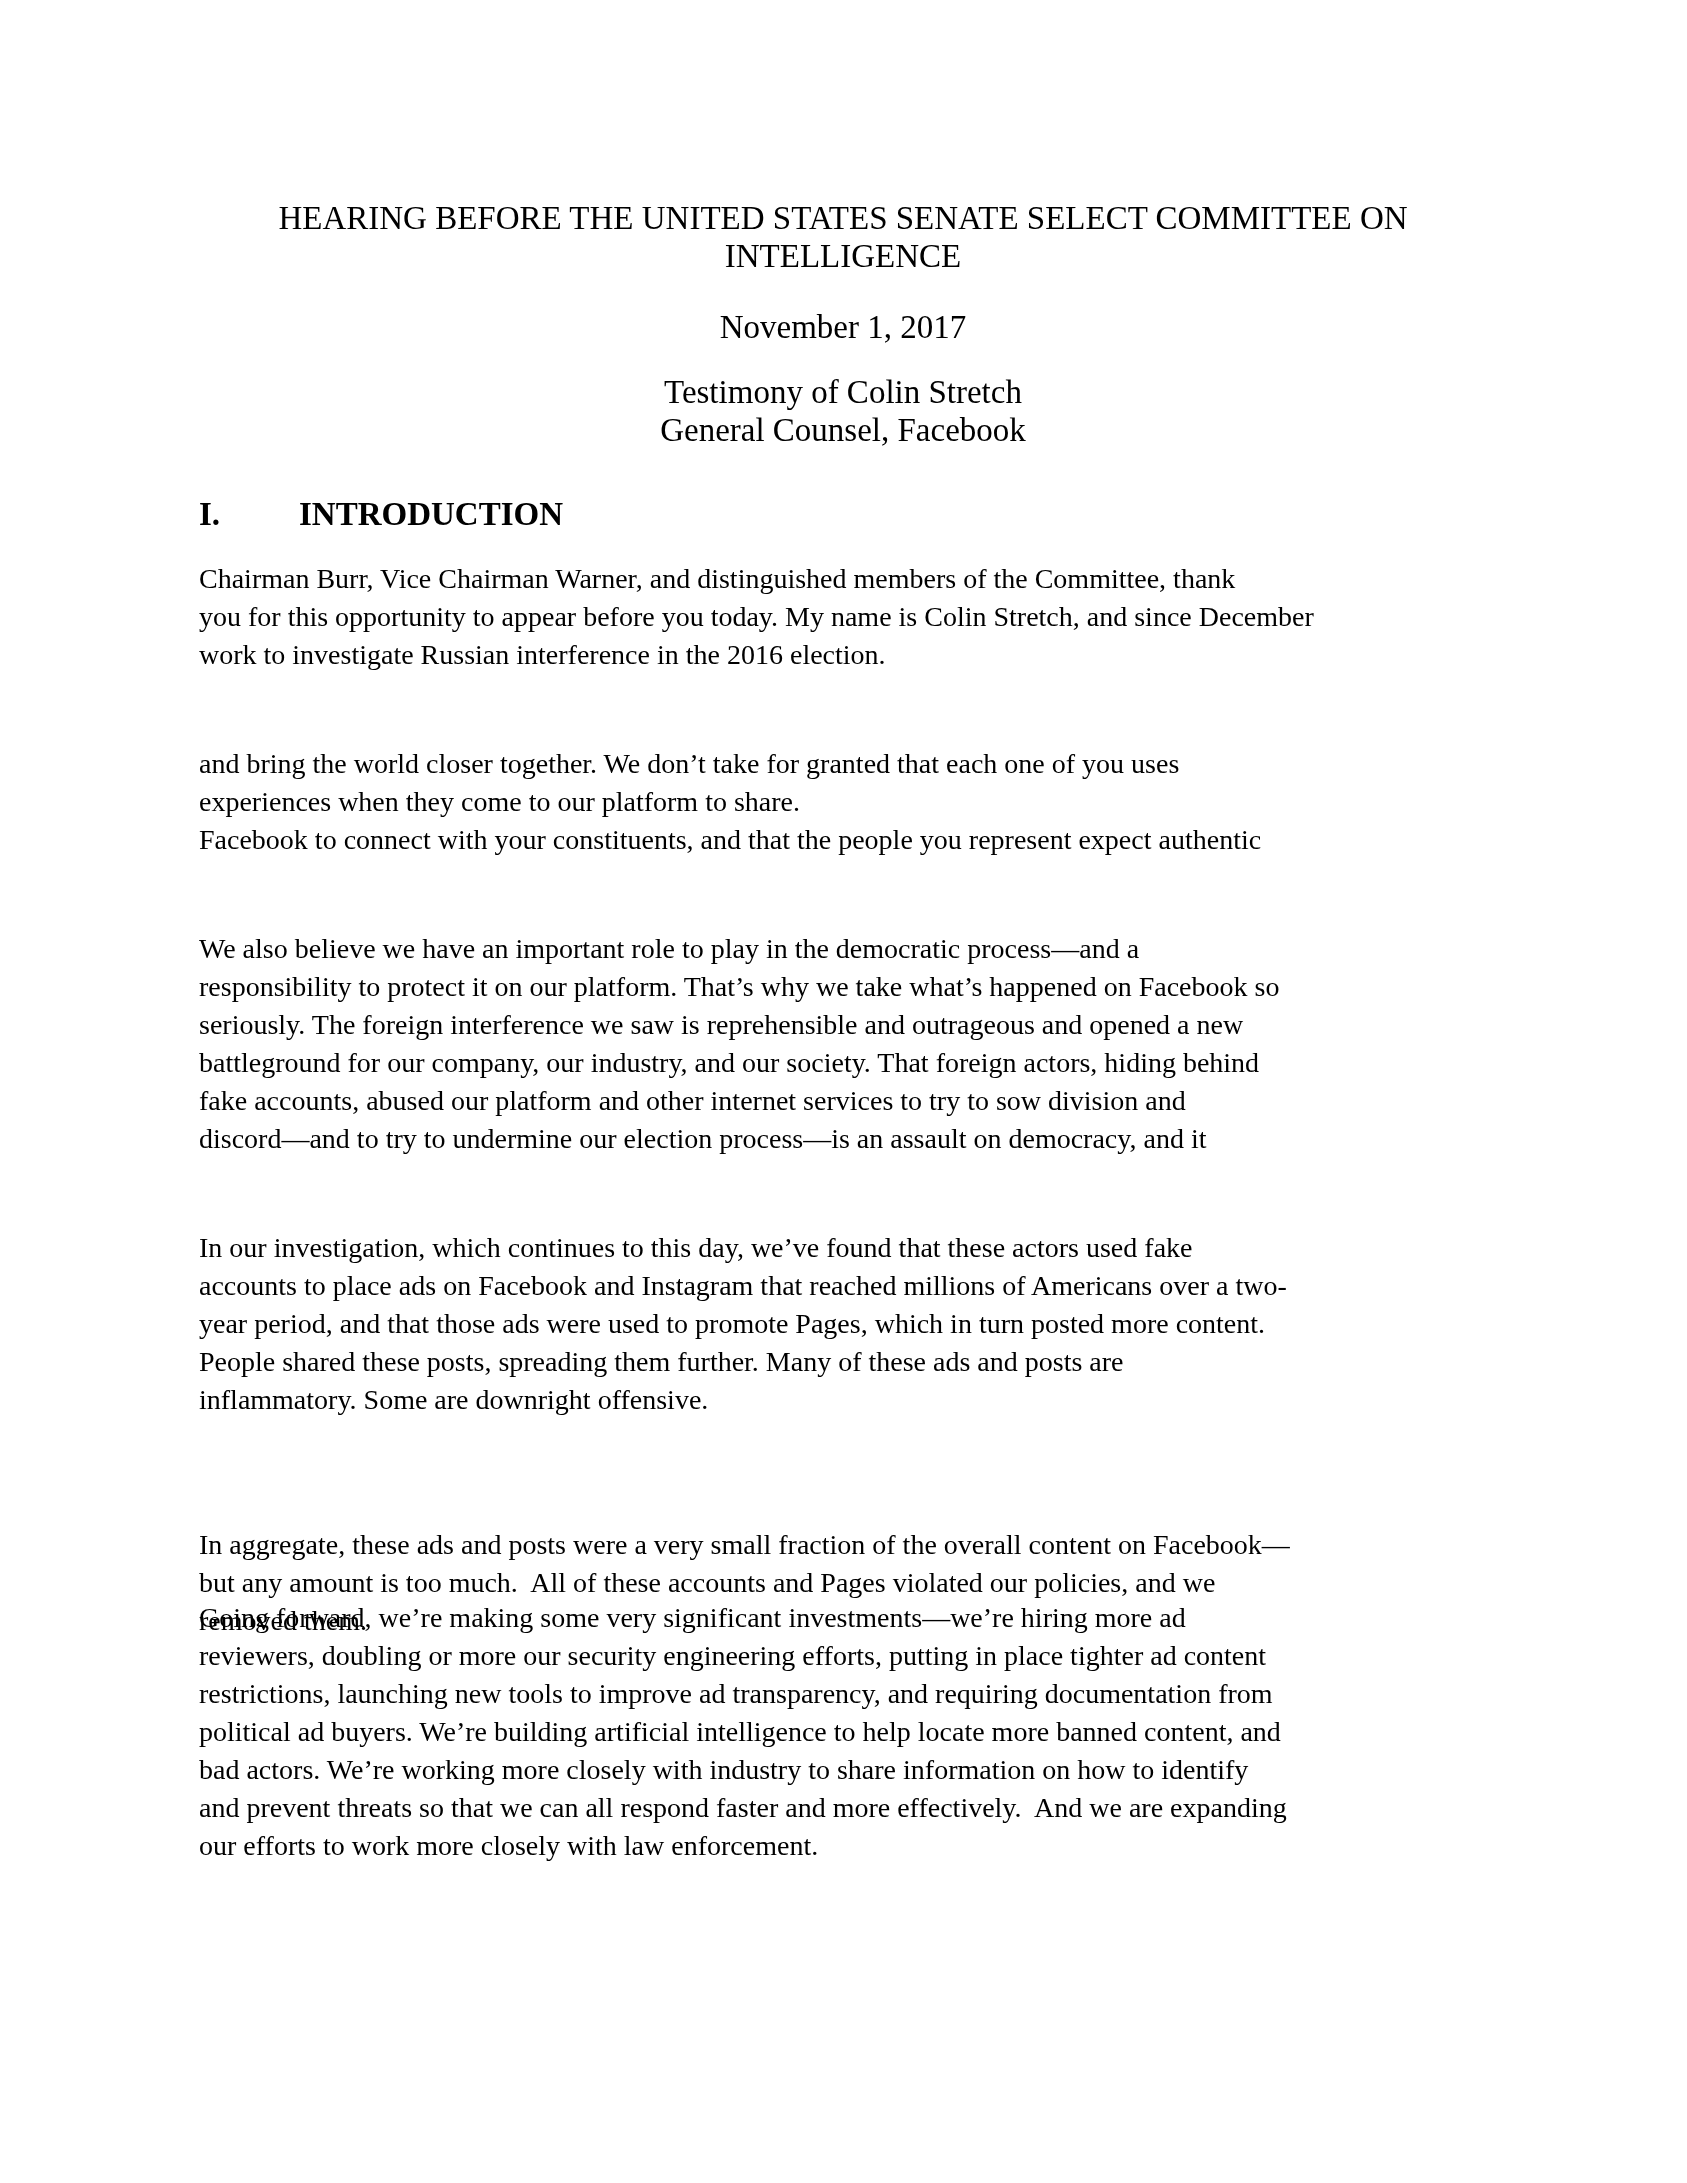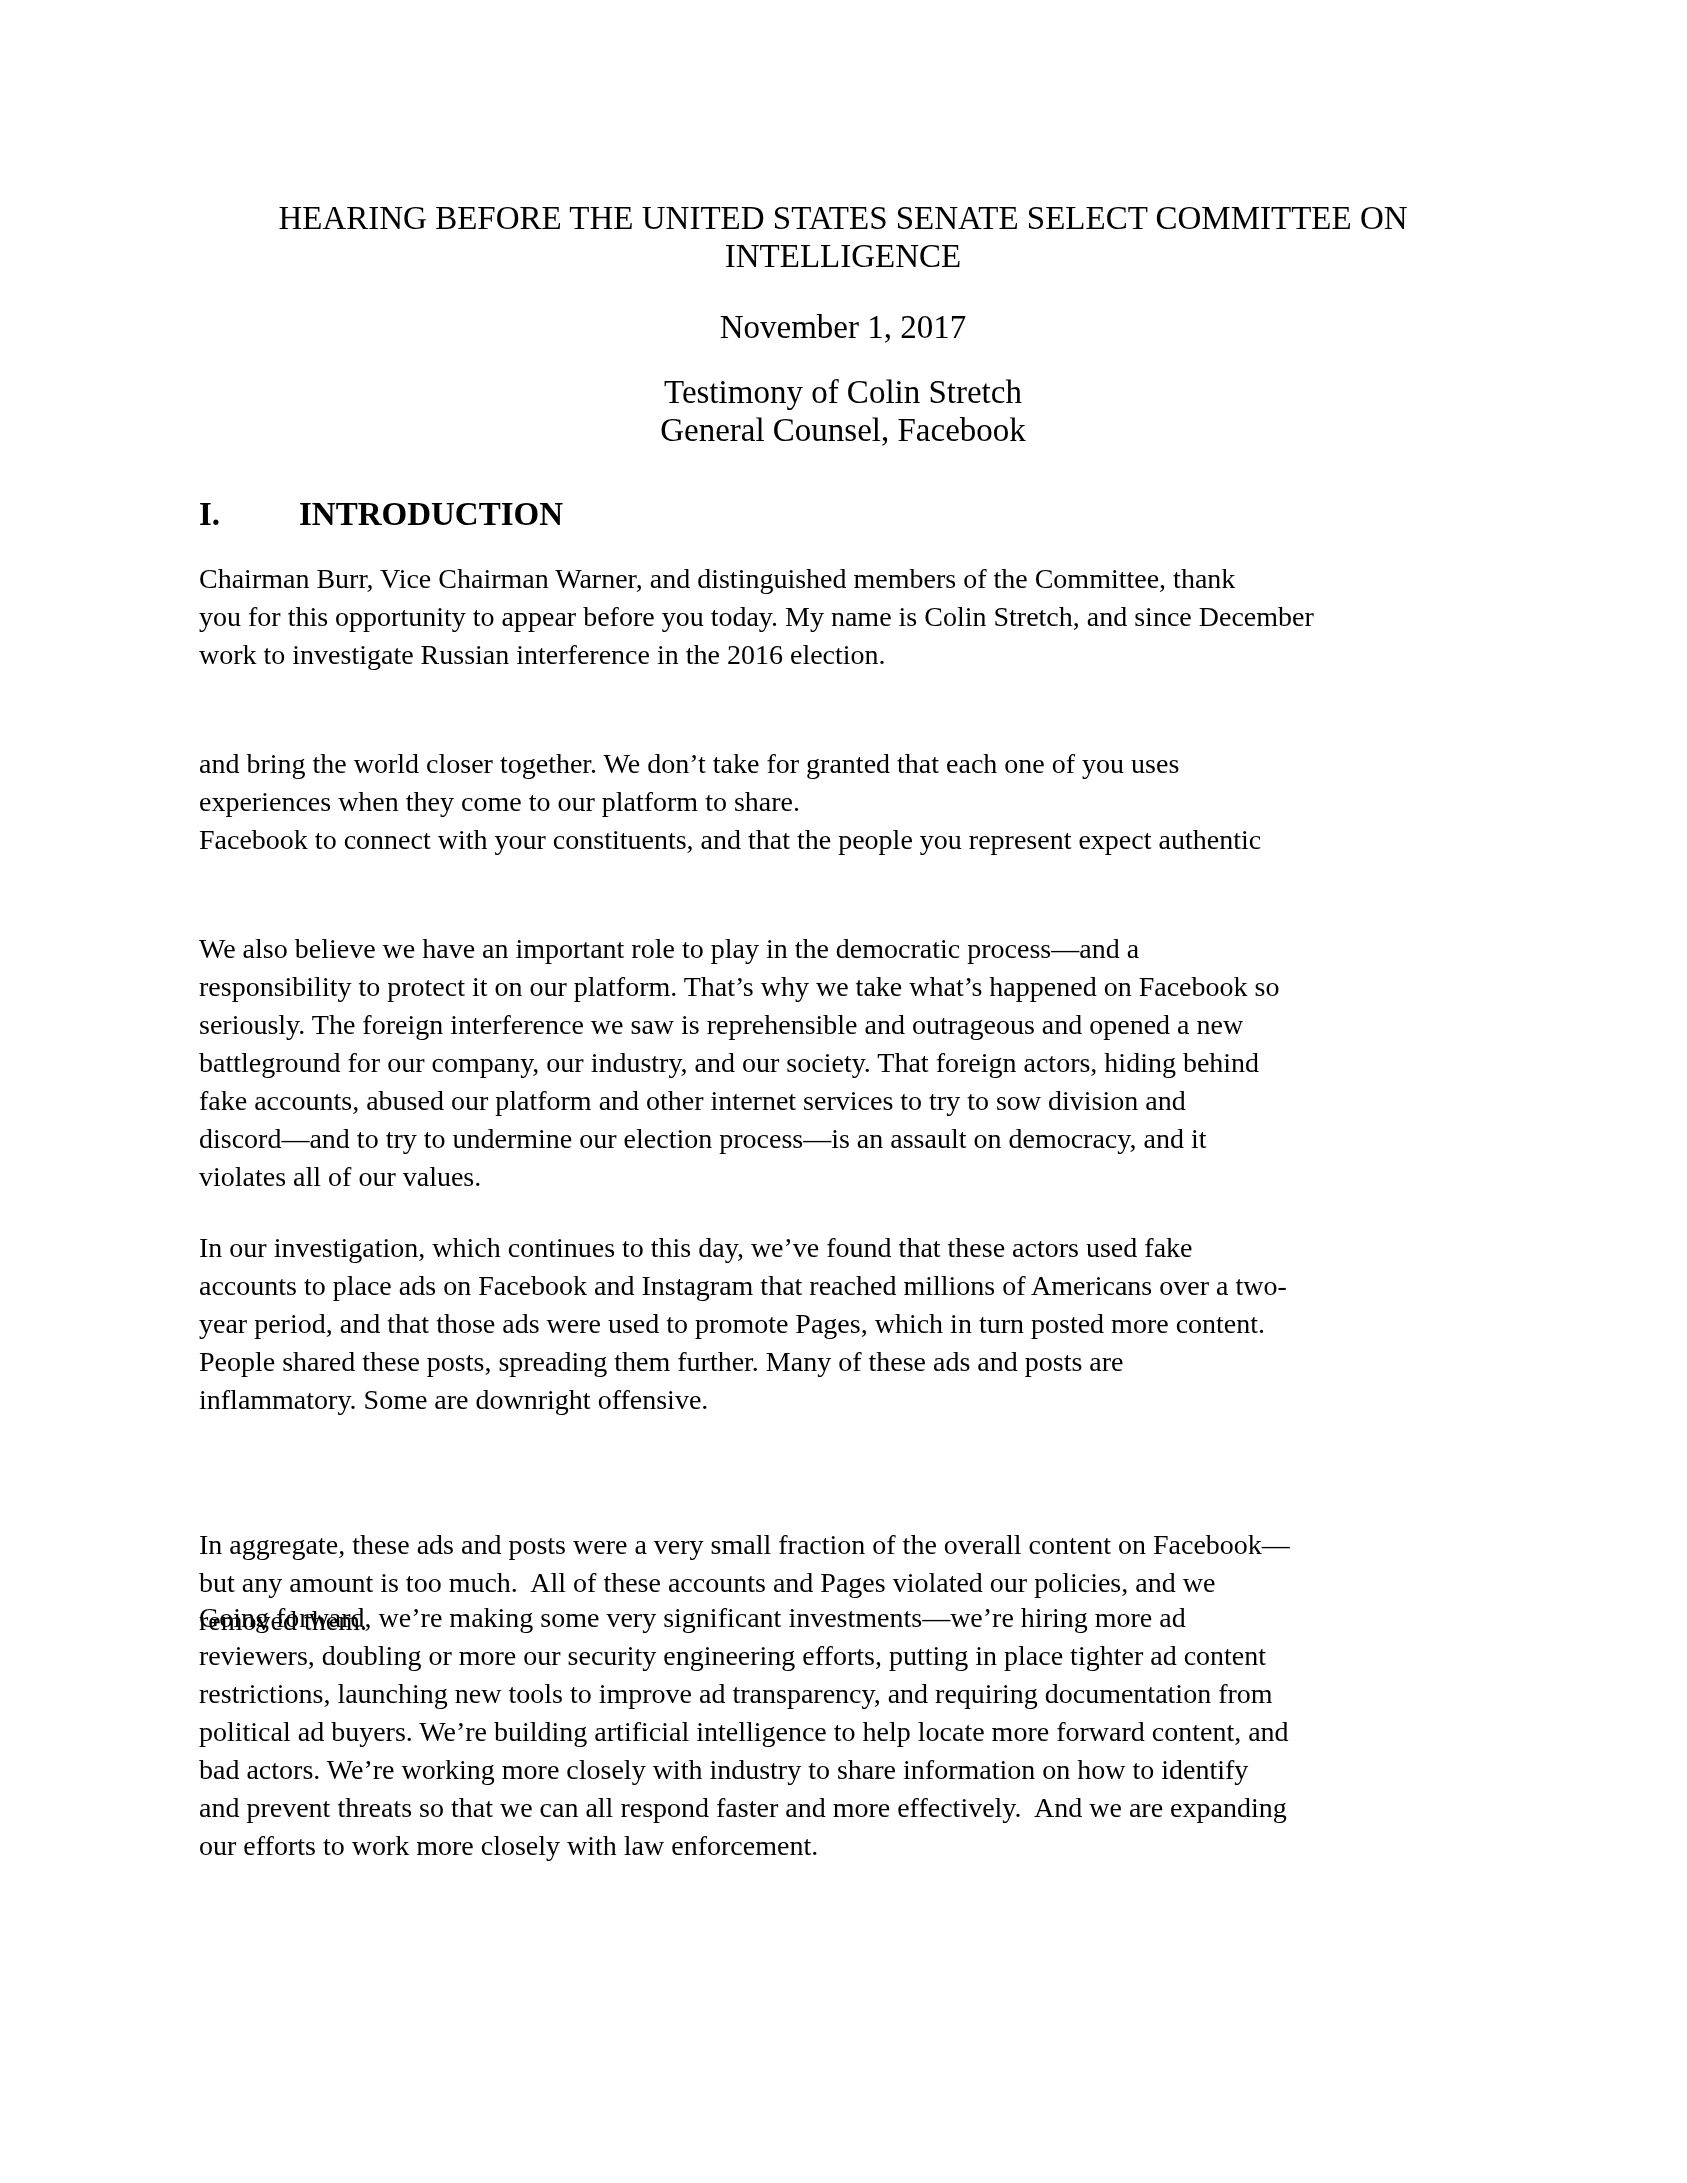--- a/index.html
+++ b/index.html
@@ -92,41 +92,40 @@
     <span class="pl">Facebook to connect with your constituents, and that the people you represent expect authentic</span>
   </div>
 
   <div class="para" style="top:930px;">
     <span class="pl">We also believe we have an important role to play in the democratic process—and a</span>
     <span class="pl">responsibility to protect it on our platform. That’s why we take what’s happened on Facebook so</span>
     <span class="pl">seriously. The foreign interference we saw is reprehensible and outrageous and opened a new</span>
     <span class="pl">battleground for our company, our industry, and our society. That foreign actors, hiding behind</span>
     <span class="pl">fake accounts, abused our platform and other internet services to try to sow division and</span>
     <span class="pl">discord—and to try to undermine our election process—is an assault on democracy, and it</span>
-    <span class="pl">violates all of our values.</span>
   </div>
 
   <div class="para" style="top:1229px;">
     <span class="pl">In our investigation, which continues to this day, we’ve found that these actors used fake</span>
     <span class="pl">accounts to place ads on Facebook and Instagram that reached millions of Americans over a two-</span>
     <span class="pl">year period, and that those ads were used to promote Pages, which in turn posted more content.</span>
     <span class="pl">People shared these posts, spreading them further. Many of these ads and posts are</span>
     <span class="pl">inflammatory. Some are downright offensive.</span>
   </div>
 
   <div class="para" style="top:1526px;">
     <span class="pl">In aggregate, these ads and posts were a very small fraction of the overall content on Facebook—</span>
     <span class="pl">but any amount is too much.  All of these accounts and Pages violated our policies, and we</span>
     <span class="pl">removed them.</span>
   </div>
 
   <div class="para" style="top:1599px;">
     <span class="pl">Going forward, we’re making some very significant investments—we’re hiring more ad</span>
     <span class="pl">reviewers, doubling or more our security engineering efforts, putting in place tighter ad content</span>
     <span class="pl">restrictions, launching new tools to improve ad transparency, and requiring documentation from</span>
-    <span class="pl">political ad buyers. We’re building artificial intelligence to help locate more forward content, and</span>
+    <span class="pl">political ad buyers. We’re building artificial intelligence to help locate more banned content, and</span>
     <span class="pl">bad actors. We’re working more closely with industry to share information on how to identify</span>
     <span class="pl">and prevent threats so that we can all respond faster and more effectively.  And we are expanding</span>
     <span class="pl">our efforts to work more closely with law enforcement.</span>
   </div>
 
 </div>
 
 
 </body></html>

